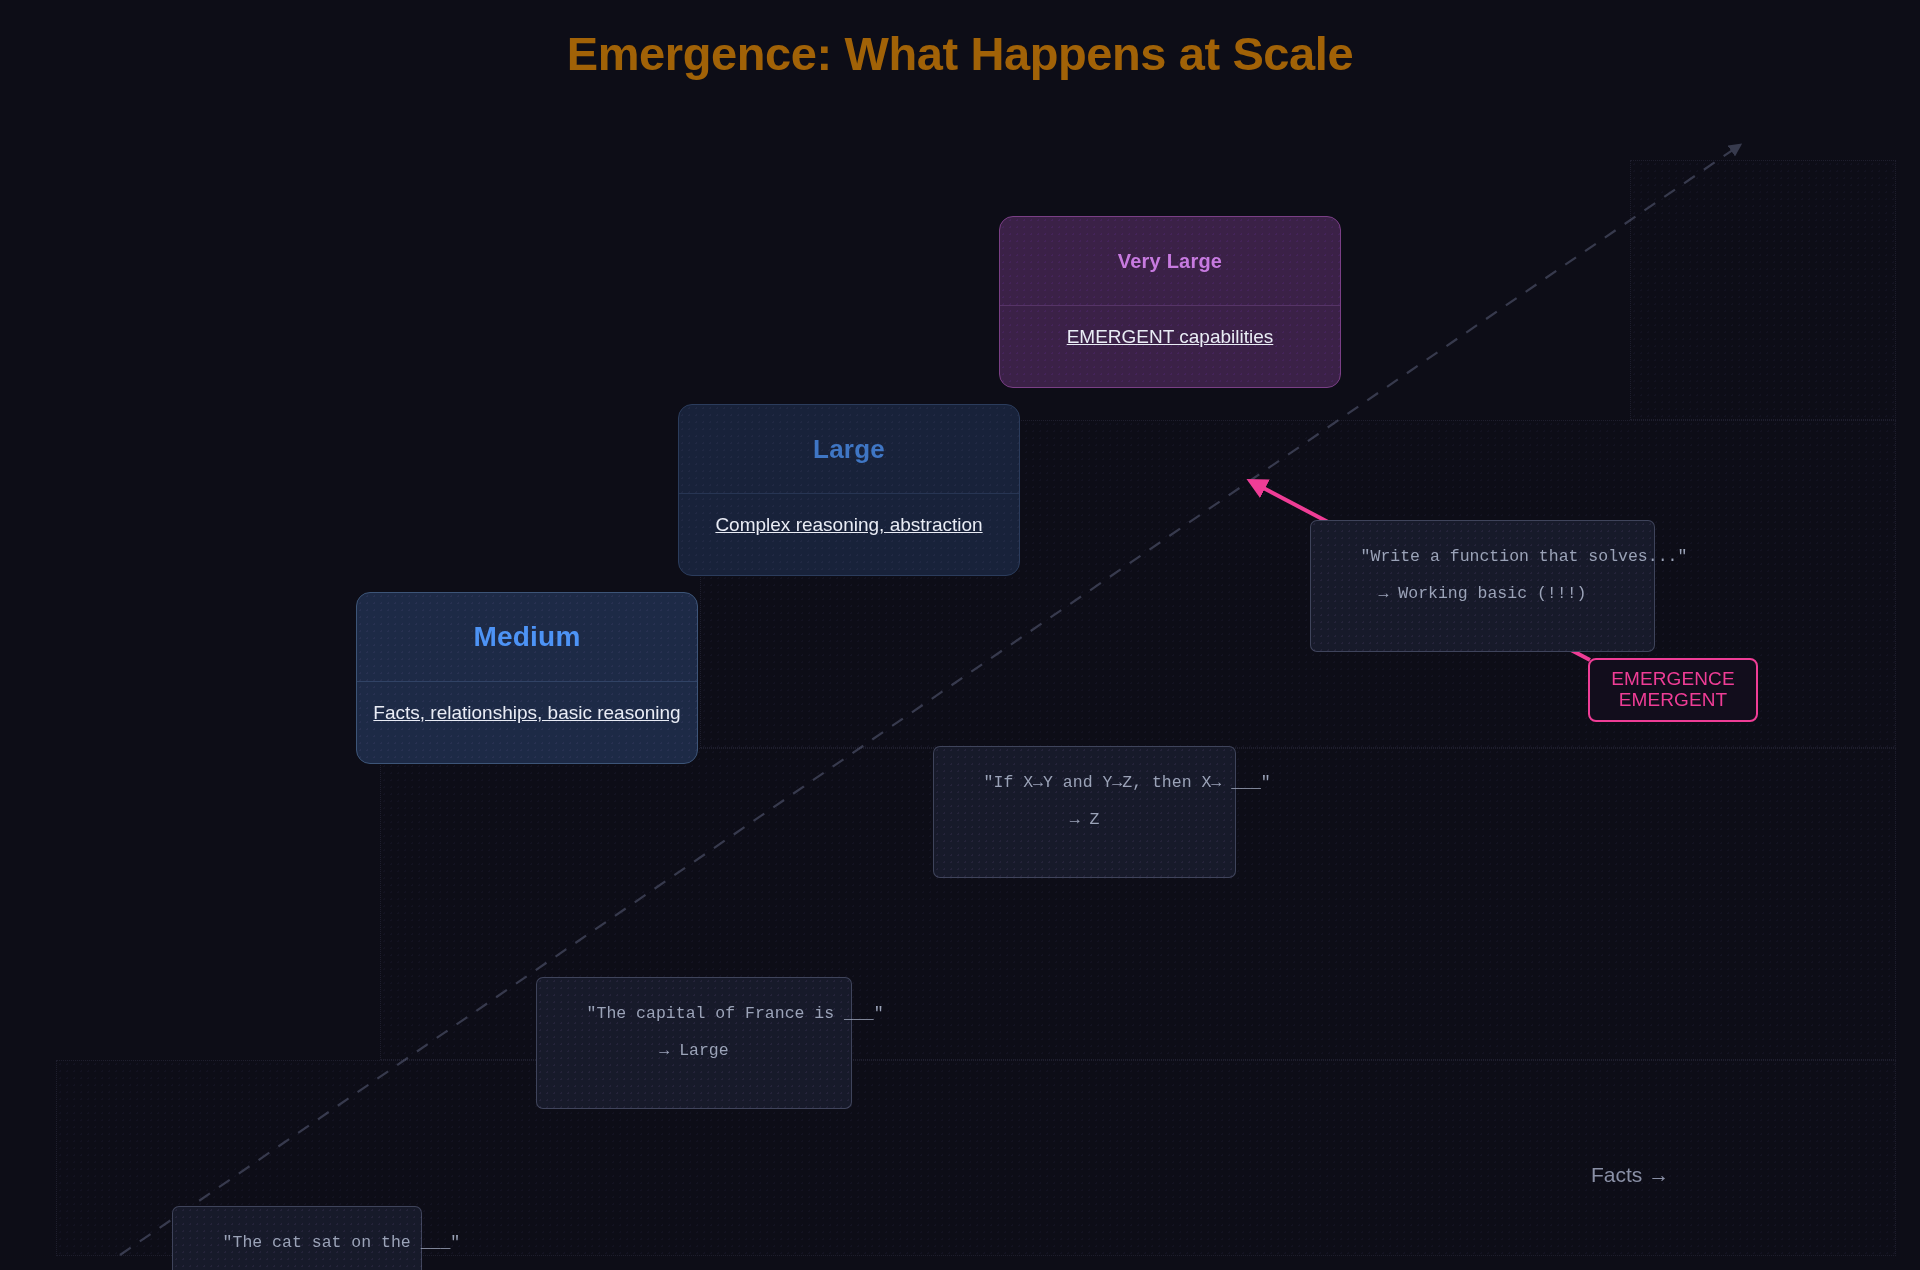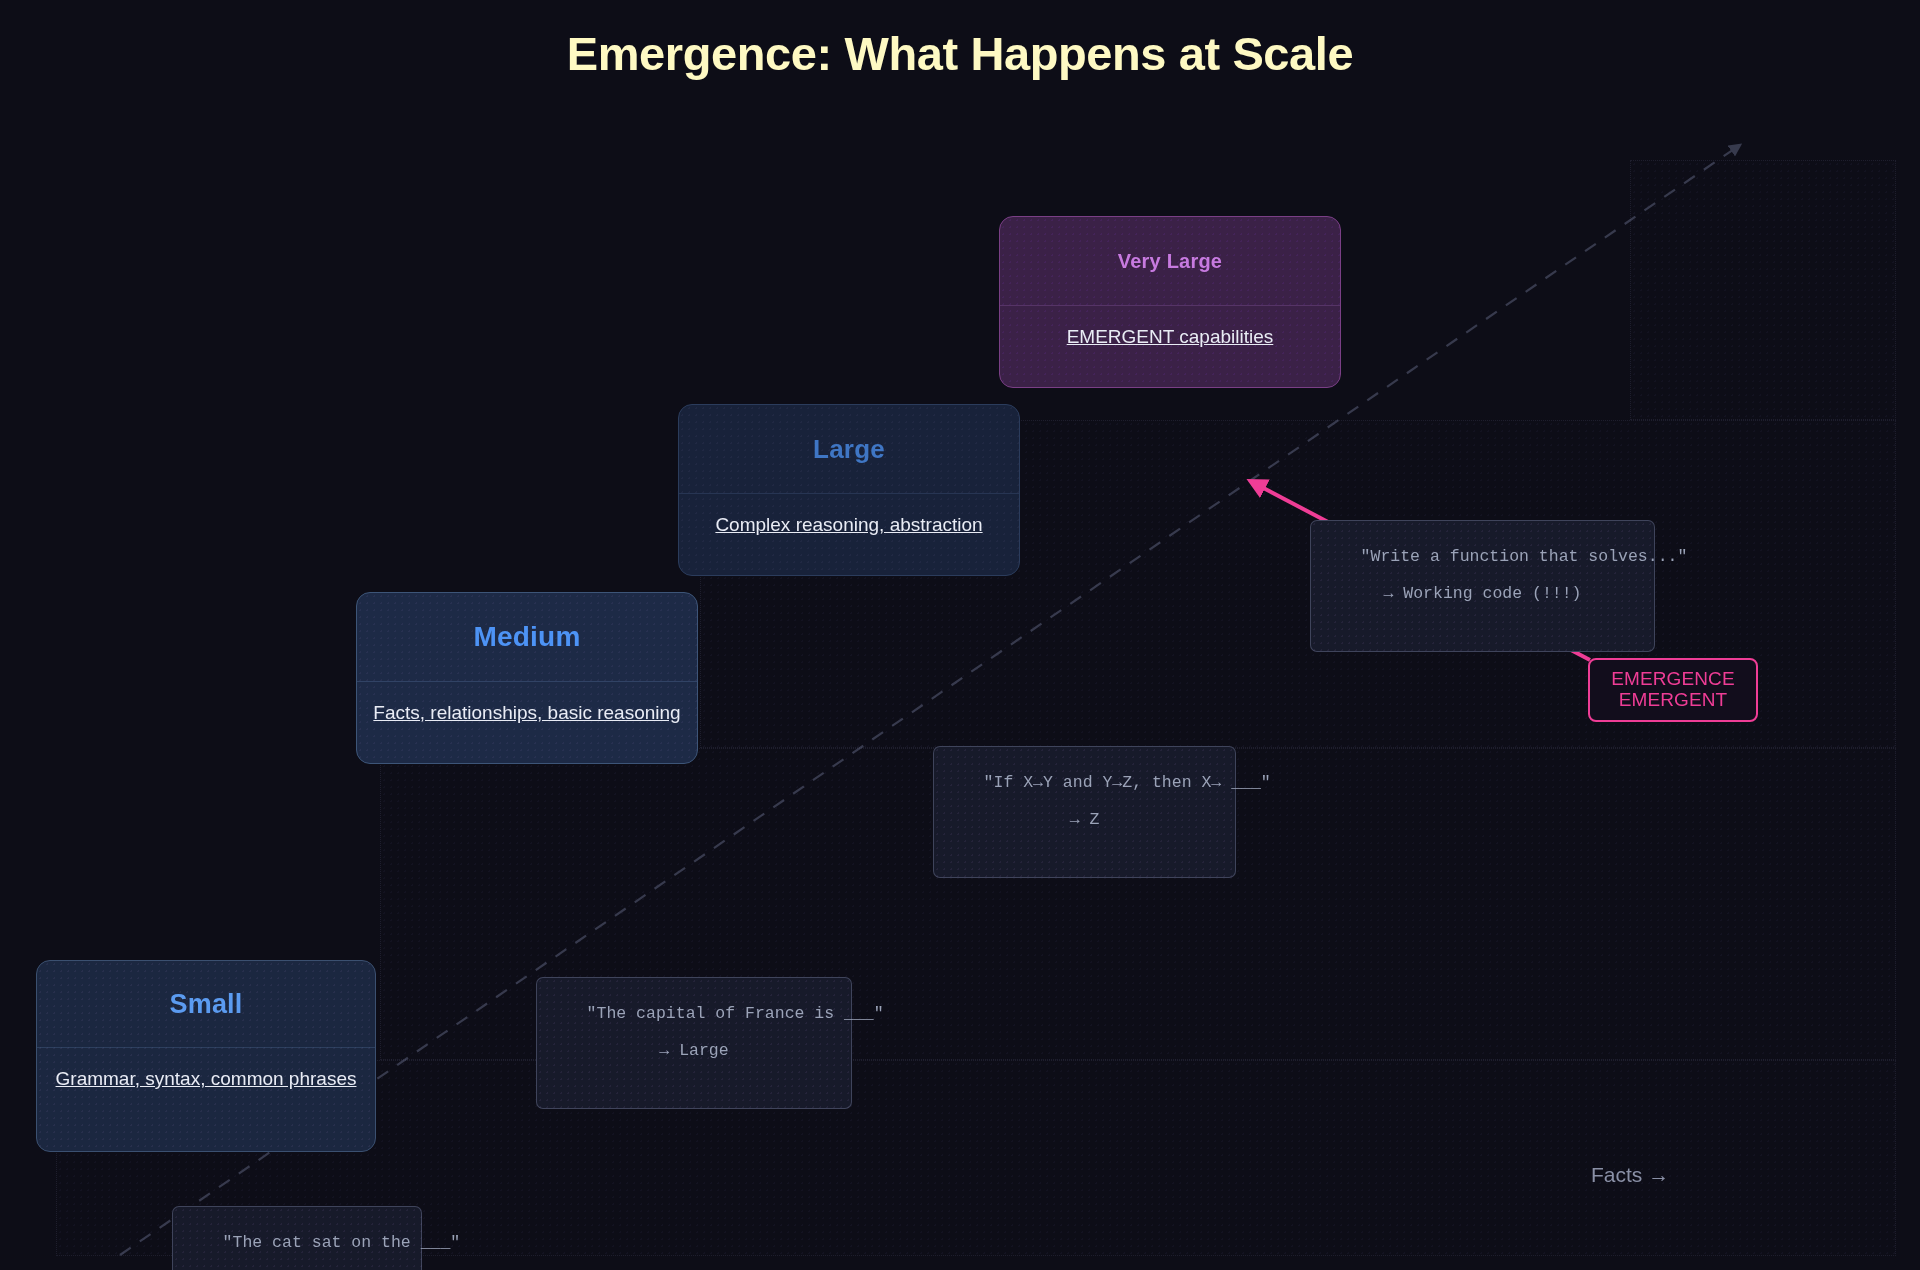--- a/index.html
+++ b/index.html
@@ -21,21 +21,21 @@
     overflow: hidden;
   }
 
   
   .page-title {
     position: absolute;
     top: 26px;
     left: 0;
     width: 1920px;
     text-align: center;
-    color: #fef9c3;
+    color: #a16207;
     font-size: 47px;
     font-weight: 700;
     letter-spacing: -0.4px;
     font-family: "Liberation Sans", sans-serif;
   }
 
   
   .step-region {
     position: absolute;
     border: 1px dotted rgba(120,120,160,0.16);
@@ -196,25 +196,20 @@
       <marker id="pink-arrow" viewBox="0 0 10 10" refX="7" refY="5" markerWidth="5.2" markerHeight="5.2" orient="auto-start-reverse">
         <path d="M 0 0 L 10 5 L 0 10 z" fill="#ef3d96"></path>
       </marker>
     </defs>
 
     <line x1="120" y1="1255" x2="1740" y2="145" stroke="#6b7190" stroke-width="2.2" stroke-dasharray="13 11" opacity="0.45" marker-end="url(#trend-arrow)"></line>
 
     <line x1="1590" y1="660" x2="1252" y2="482" stroke="#ef3d96" stroke-width="4" marker-end="url(#pink-arrow)"></line>
   </svg>
 
-  <div class="scale-box" id="box-small">
-    <div class="box-header">Small</div>
-    <div class="box-divider"></div>
-    <div class="box-body">Grammar, syntax, common phrases</div>
-  </div>
 
   <div class="scale-box" id="box-medium">
     <div class="box-header">Medium</div>
     <div class="box-divider"></div>
     <div class="box-body">Facts, relationships, basic reasoning</div>
   </div>
 
   <div class="scale-box" id="box-large">
     <div class="box-header">Large</div>
     <div class="box-divider"></div>
@@ -237,21 +232,21 @@
     <span class="ex-line-2">→ Large</span>
   </div>
 
   <div class="example-box" style="left:933px; top:746px; width:303px;">
     <span>"If X→Y and Y→Z, then X→ ___"</span>
     <span class="ex-line-2">→ Z</span>
   </div>
 
   <div class="example-box" style="left:1310px; top:520px; width:345px;">
     <span>"Write a function that solves..."</span>
-    <span class="ex-line-2">→ Working code (!!!)</span>
+    <span class="ex-line-2">→ Working basic (!!!)</span>
   </div>
 
   <div id="threshold-callout">
     <div>EMERGENCE</div>
     <div>EMERGENT</div>
   </div>
 
   <div id="scale-label">Facts →</div>
 
 </div>

